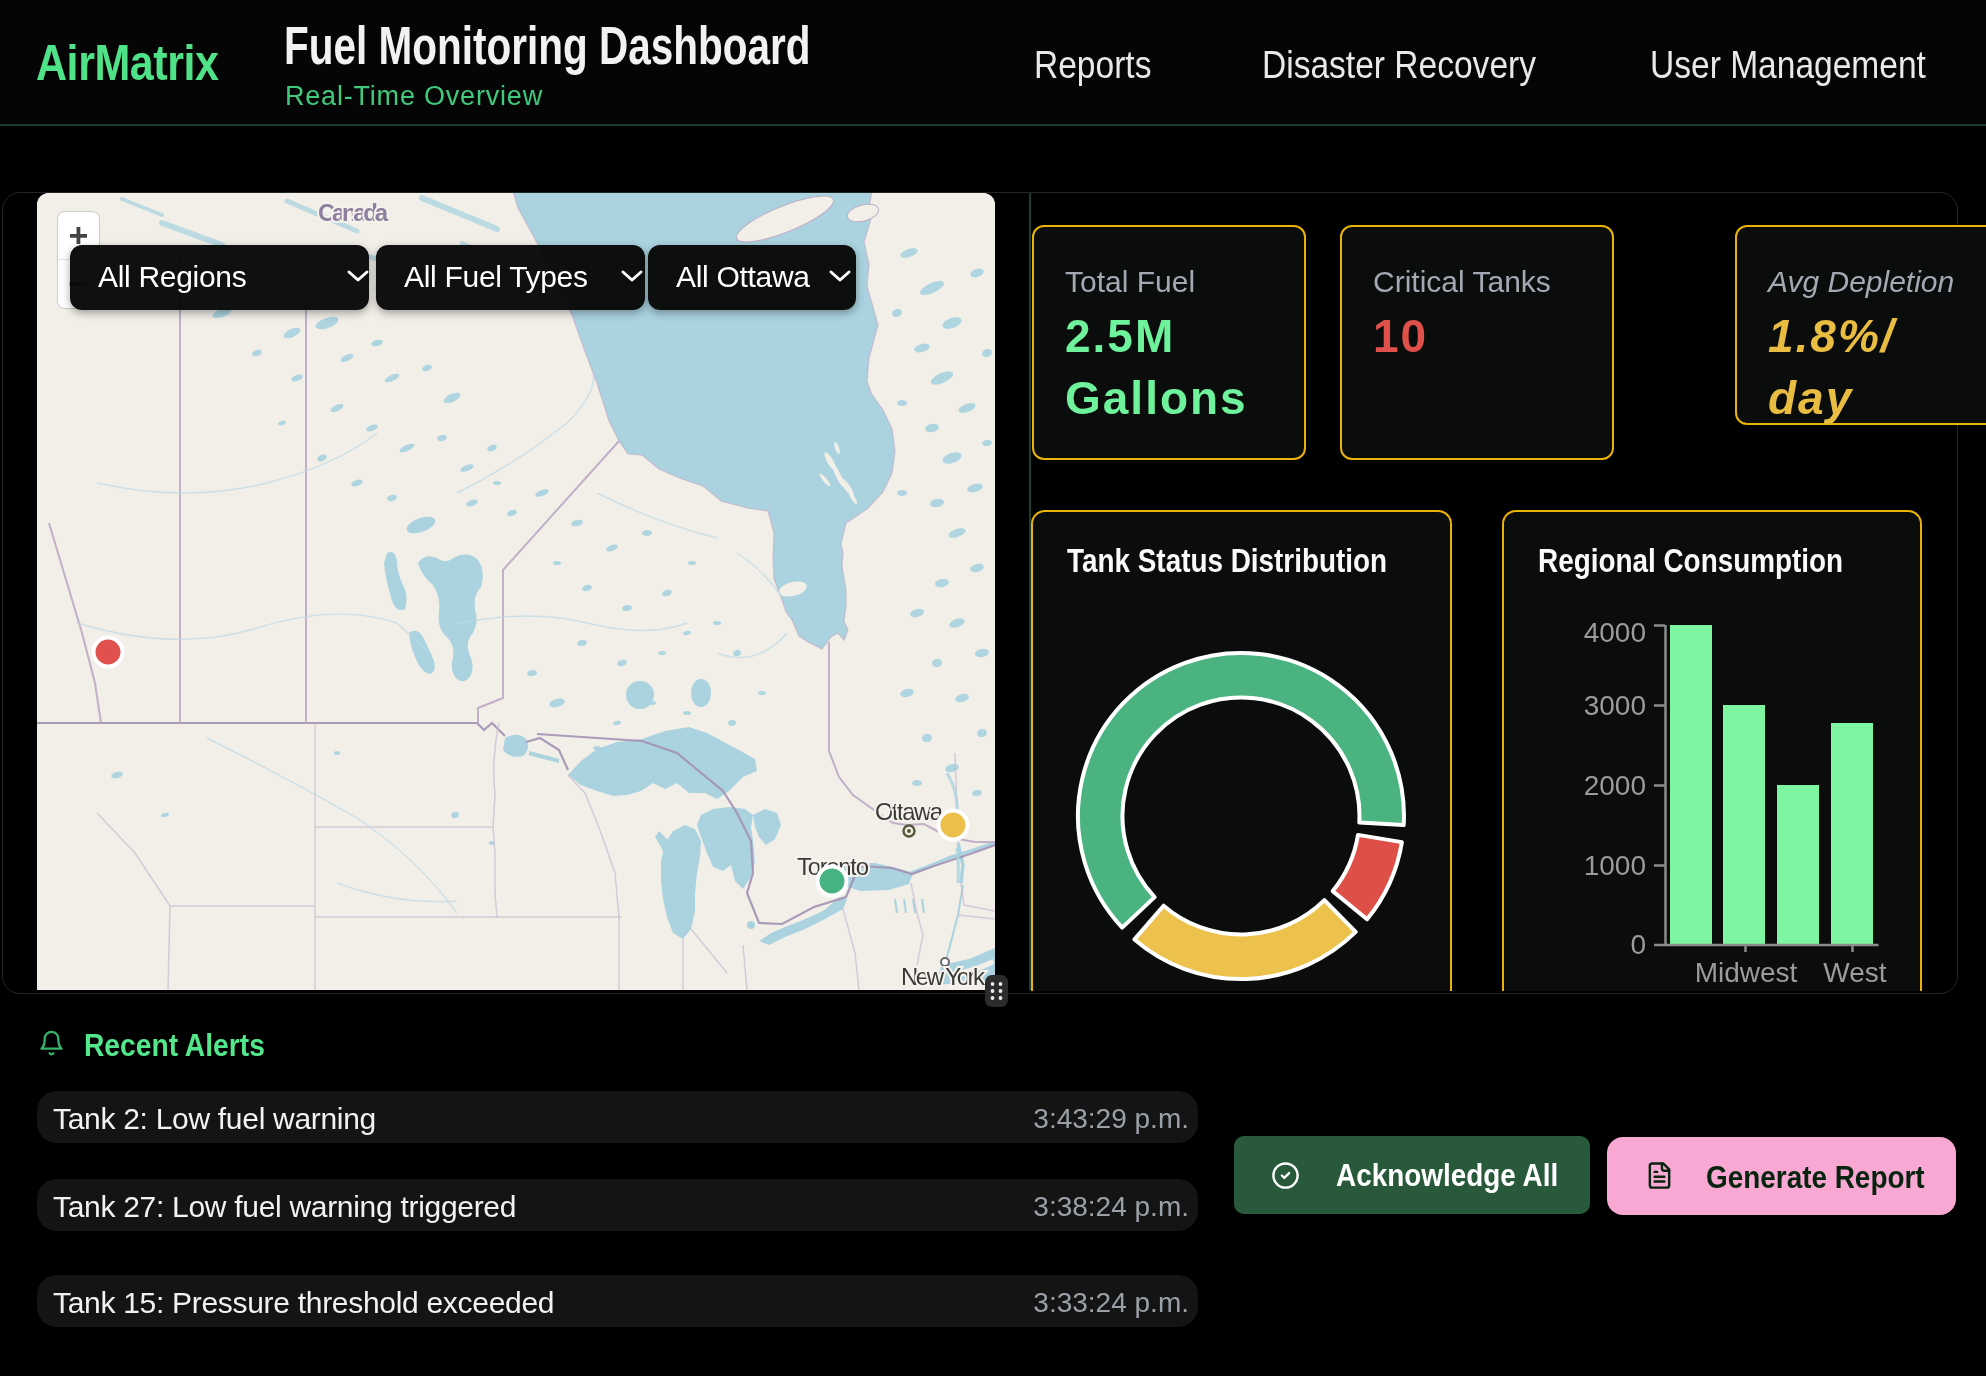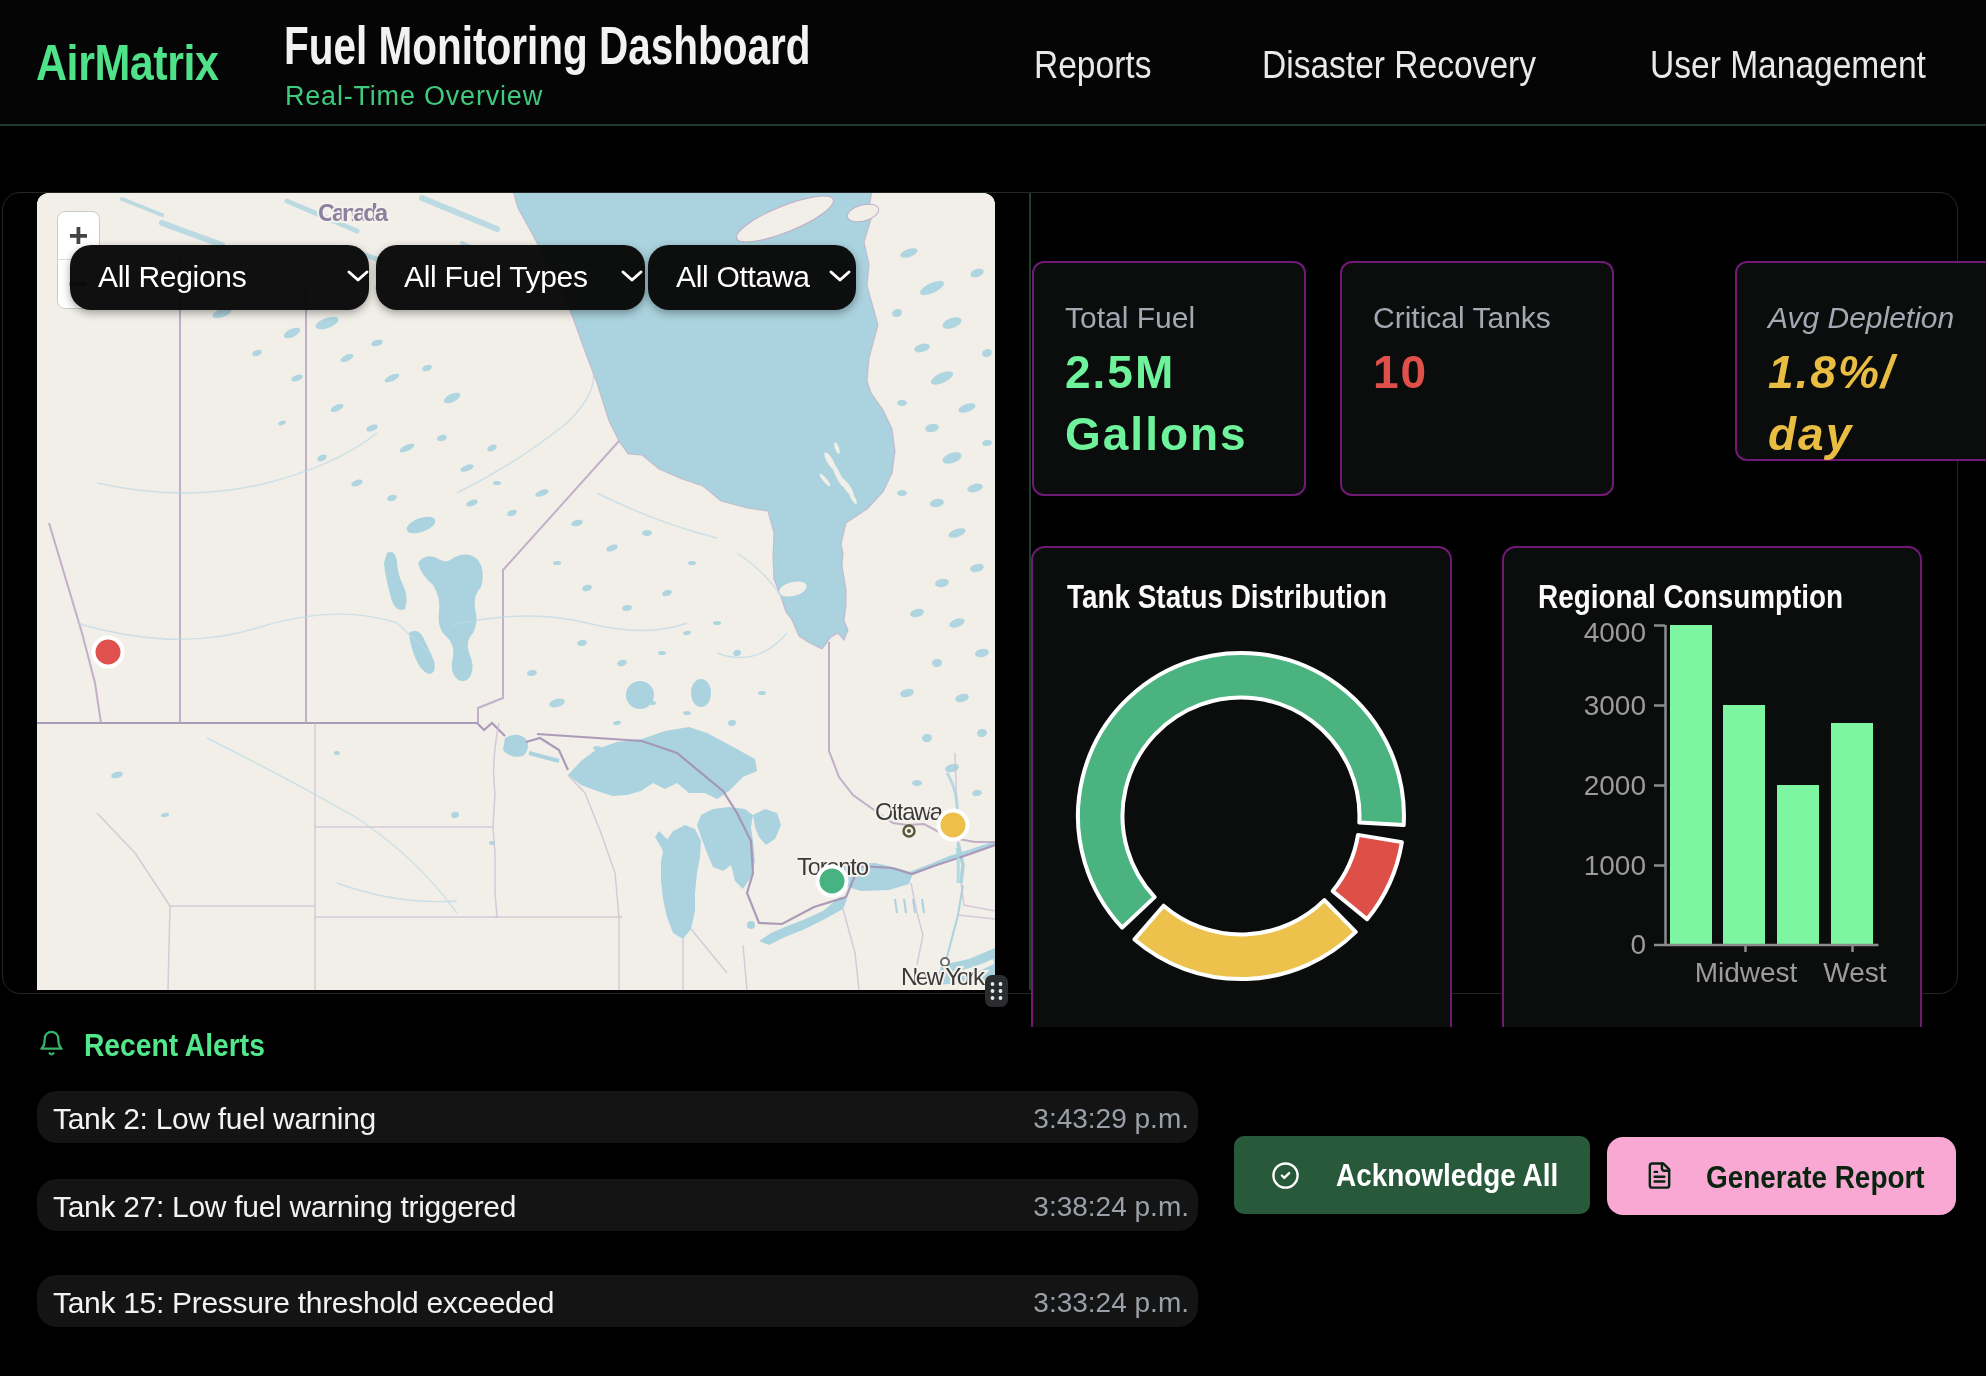--- a/index.html
+++ b/index.html
@@ -20,27 +20,27 @@
     border:1px solid #242824; border-radius:18px; }
   
   #map { left:37px; top:193px; width:958px; height:797px; border-radius:12px 12px 0 0; overflow:hidden; background:#f2efe9; }
   
   #zoomctl { left:57px; top:211px; width:43px; height:98px; background:#fff; border-radius:8px;
     border:1px solid #ccc; }
   #zoomctl .plus { position:absolute; left:0; top:0; width:41px; height:48px; color:#444;
     font-size:34px; font-weight:bold; text-align:center; line-height:46px; border-bottom:1px solid #ddd; }
   #zoomctl .minus { position:absolute; left:0; top:49px; width:41px; height:48px; color:#444;
     font-size:34px; font-weight:bold; text-align:center; line-height:44px; }
-  .dd { top:245px; height:65px; background:rgba(8,8,8,0.97); border-radius:21px; color:#fff; box-shadow:0 3px 8px rgba(0,0,0,0.35); }
+  .dd { top:245px; height:65px; background:rgba(8,8,8,0.97); border-radius:12px; color:#fff; box-shadow:0 3px 8px rgba(0,0,0,0.35); }
   .dd .t { position:absolute; left:28px; top:15px; font-size:30px; font-weight:500; letter-spacing:-0.3px; }
   .dd svg { position:absolute; top:24px; }
   
   #grip { left:985px; top:975px; width:23px; height:32px; background:#2b2c2e; border-radius:7px; }
   
-  .card { background:#0b0d0c; border:2px solid #701a75; border-radius:12px;margin-top:36px; }
+  .card { background:#0b0d0c; border:2px solid #eab308; border-radius:12px; }
   .statlabel { position:absolute; left:31px; top:38px; font-size:30px; color:#a3a9b2; font-weight:500; }
   .statvalue { position:absolute; left:31px; top:78px; font-size:46px; font-weight:bold; line-height:62px; letter-spacing:2px; }
   #card1 { left:1032px; top:225px; width:274px; height:235px; }
   #card2 { left:1340px; top:225px; width:274px; height:235px; }
   #card3 { left:1735px; top:225px; width:274px; height:200px;font-style:italic; }
   
   #chart1 { left:1031px; top:510px; width:421px; height:481px; border-radius:14px 14px 0 0; border-bottom:none; }
   #chart2 { left:1502px; top:510px; width:420px; height:481px; border-radius:14px 14px 0 0; border-bottom:none; }
   .charttitle { position:absolute; white-space:nowrap; left:34px; top:29px; font-size:34px; font-weight:bold; color:#fafafa;
     transform:scaleX(0.82); transform-origin:left; letter-spacing:0px; }

